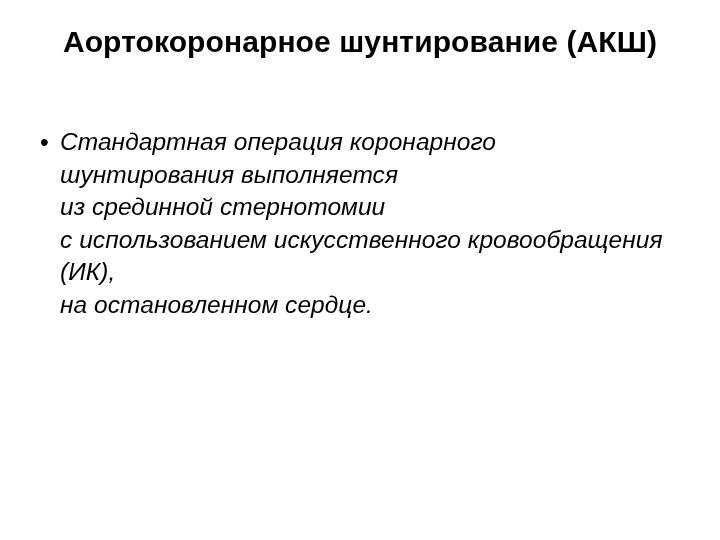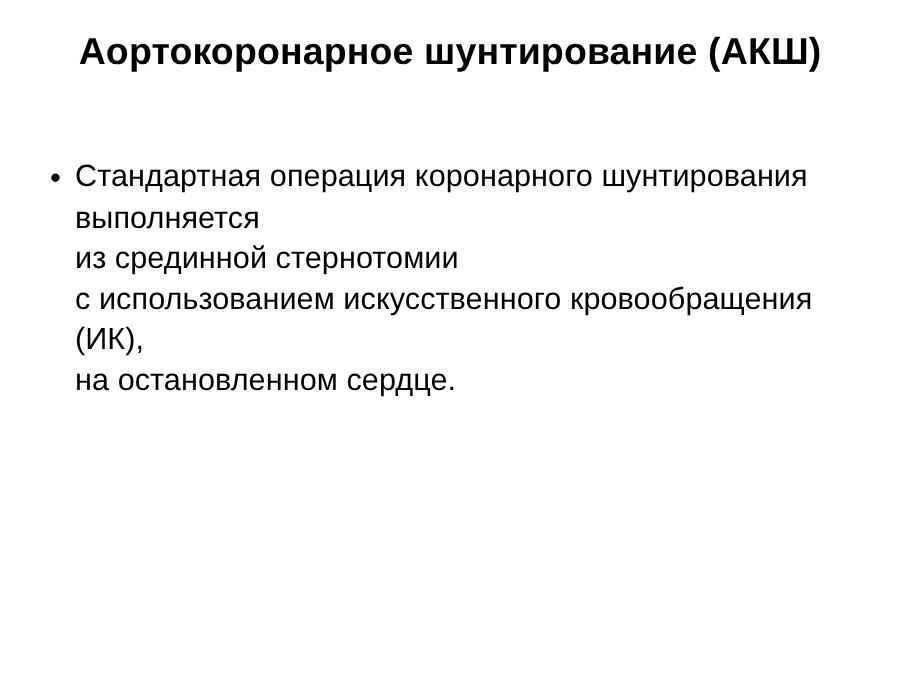--- a/index.html
+++ b/index.html
@@ -49,20 +49,21 @@
     text-align: left;
     padding-left: 4px;
     box-sizing: border-box;
   }
   .bullet-text {
     flex: 1 1 auto;
     font-size: 24.5px;
     line-height: 1.33;
     white-space: pre-line;
     letter-spacing: 0.05px;
+    font-style: italic;
   }
 </style>
 </head>
 <body>
 
 <div class="slide">
 
   <h1 class="slide-title">Аортокоронарное шунтирование (АКШ)</h1>
 
   <div class="slide-body">

